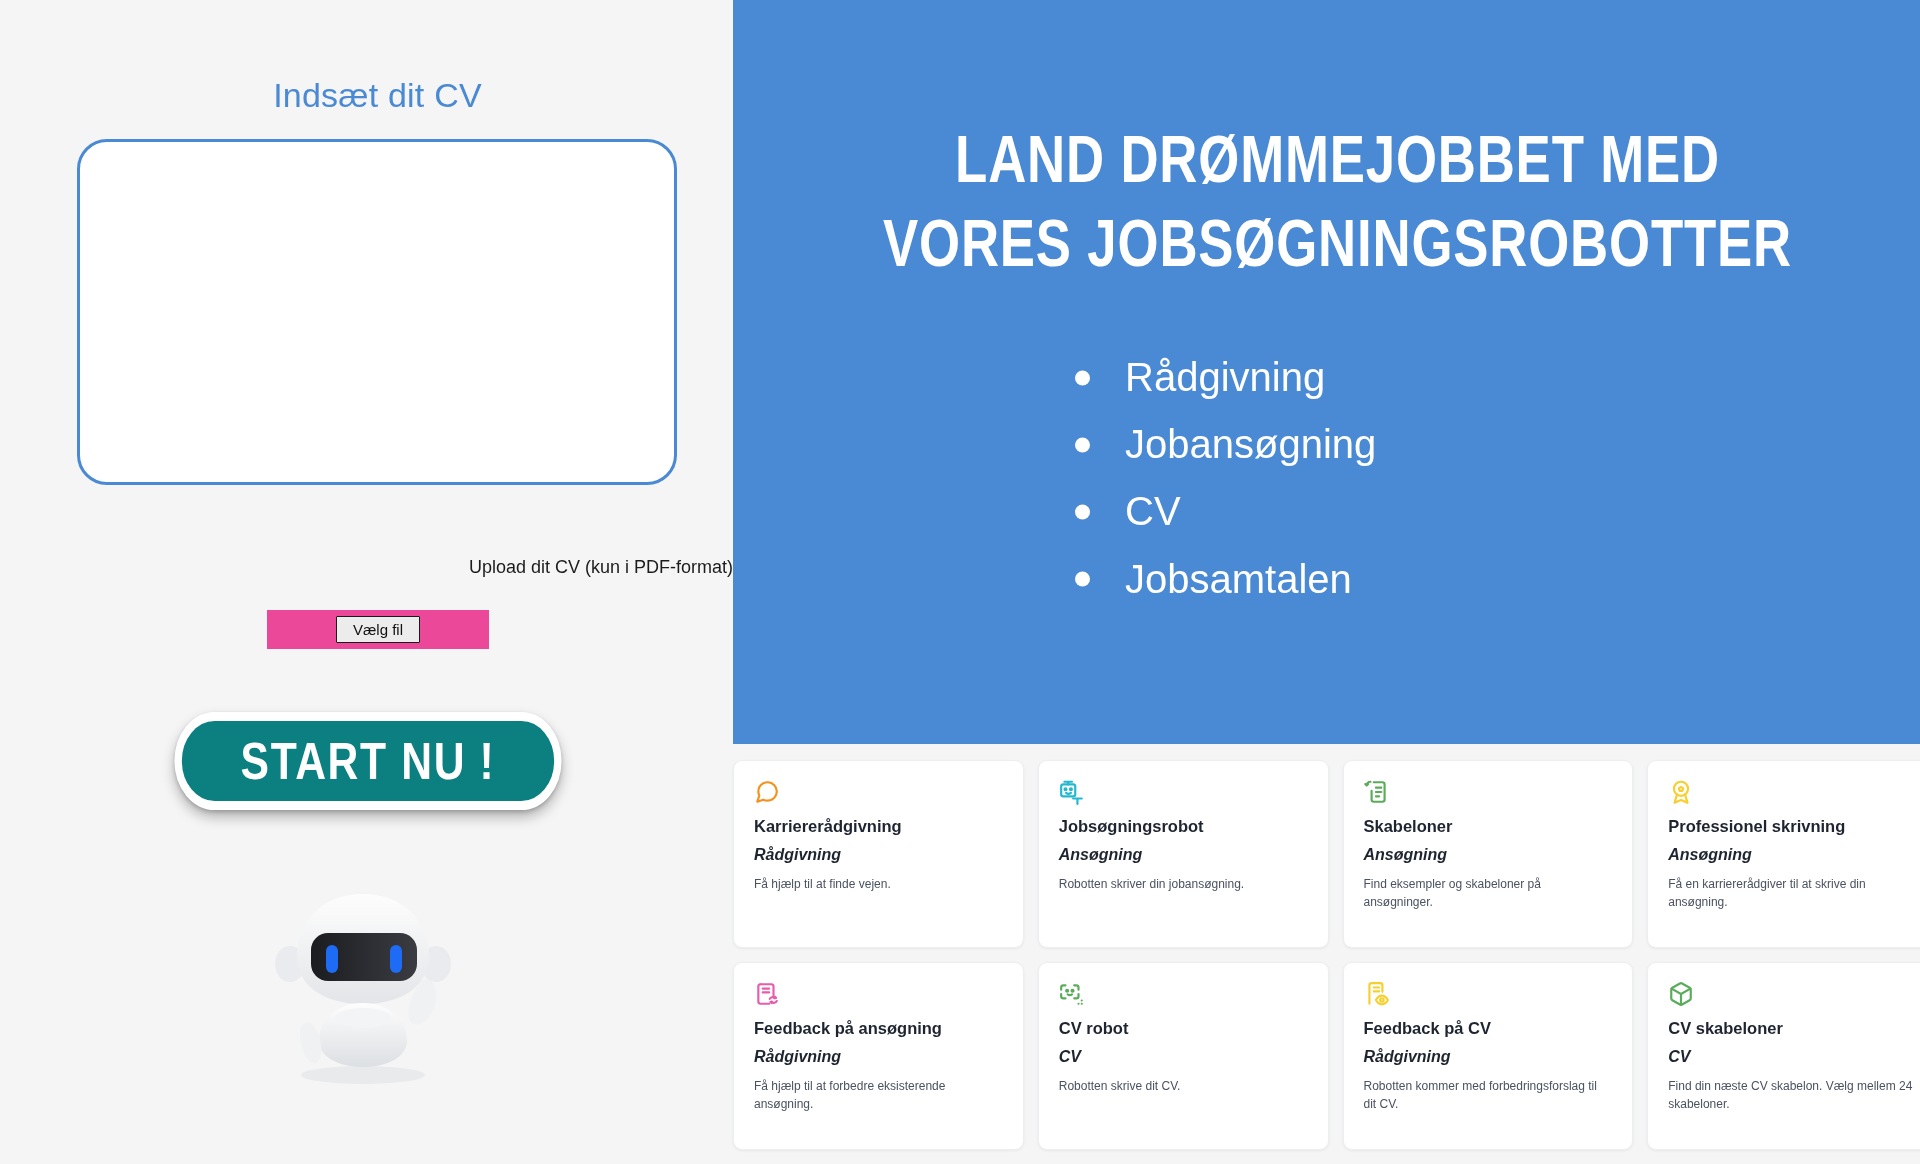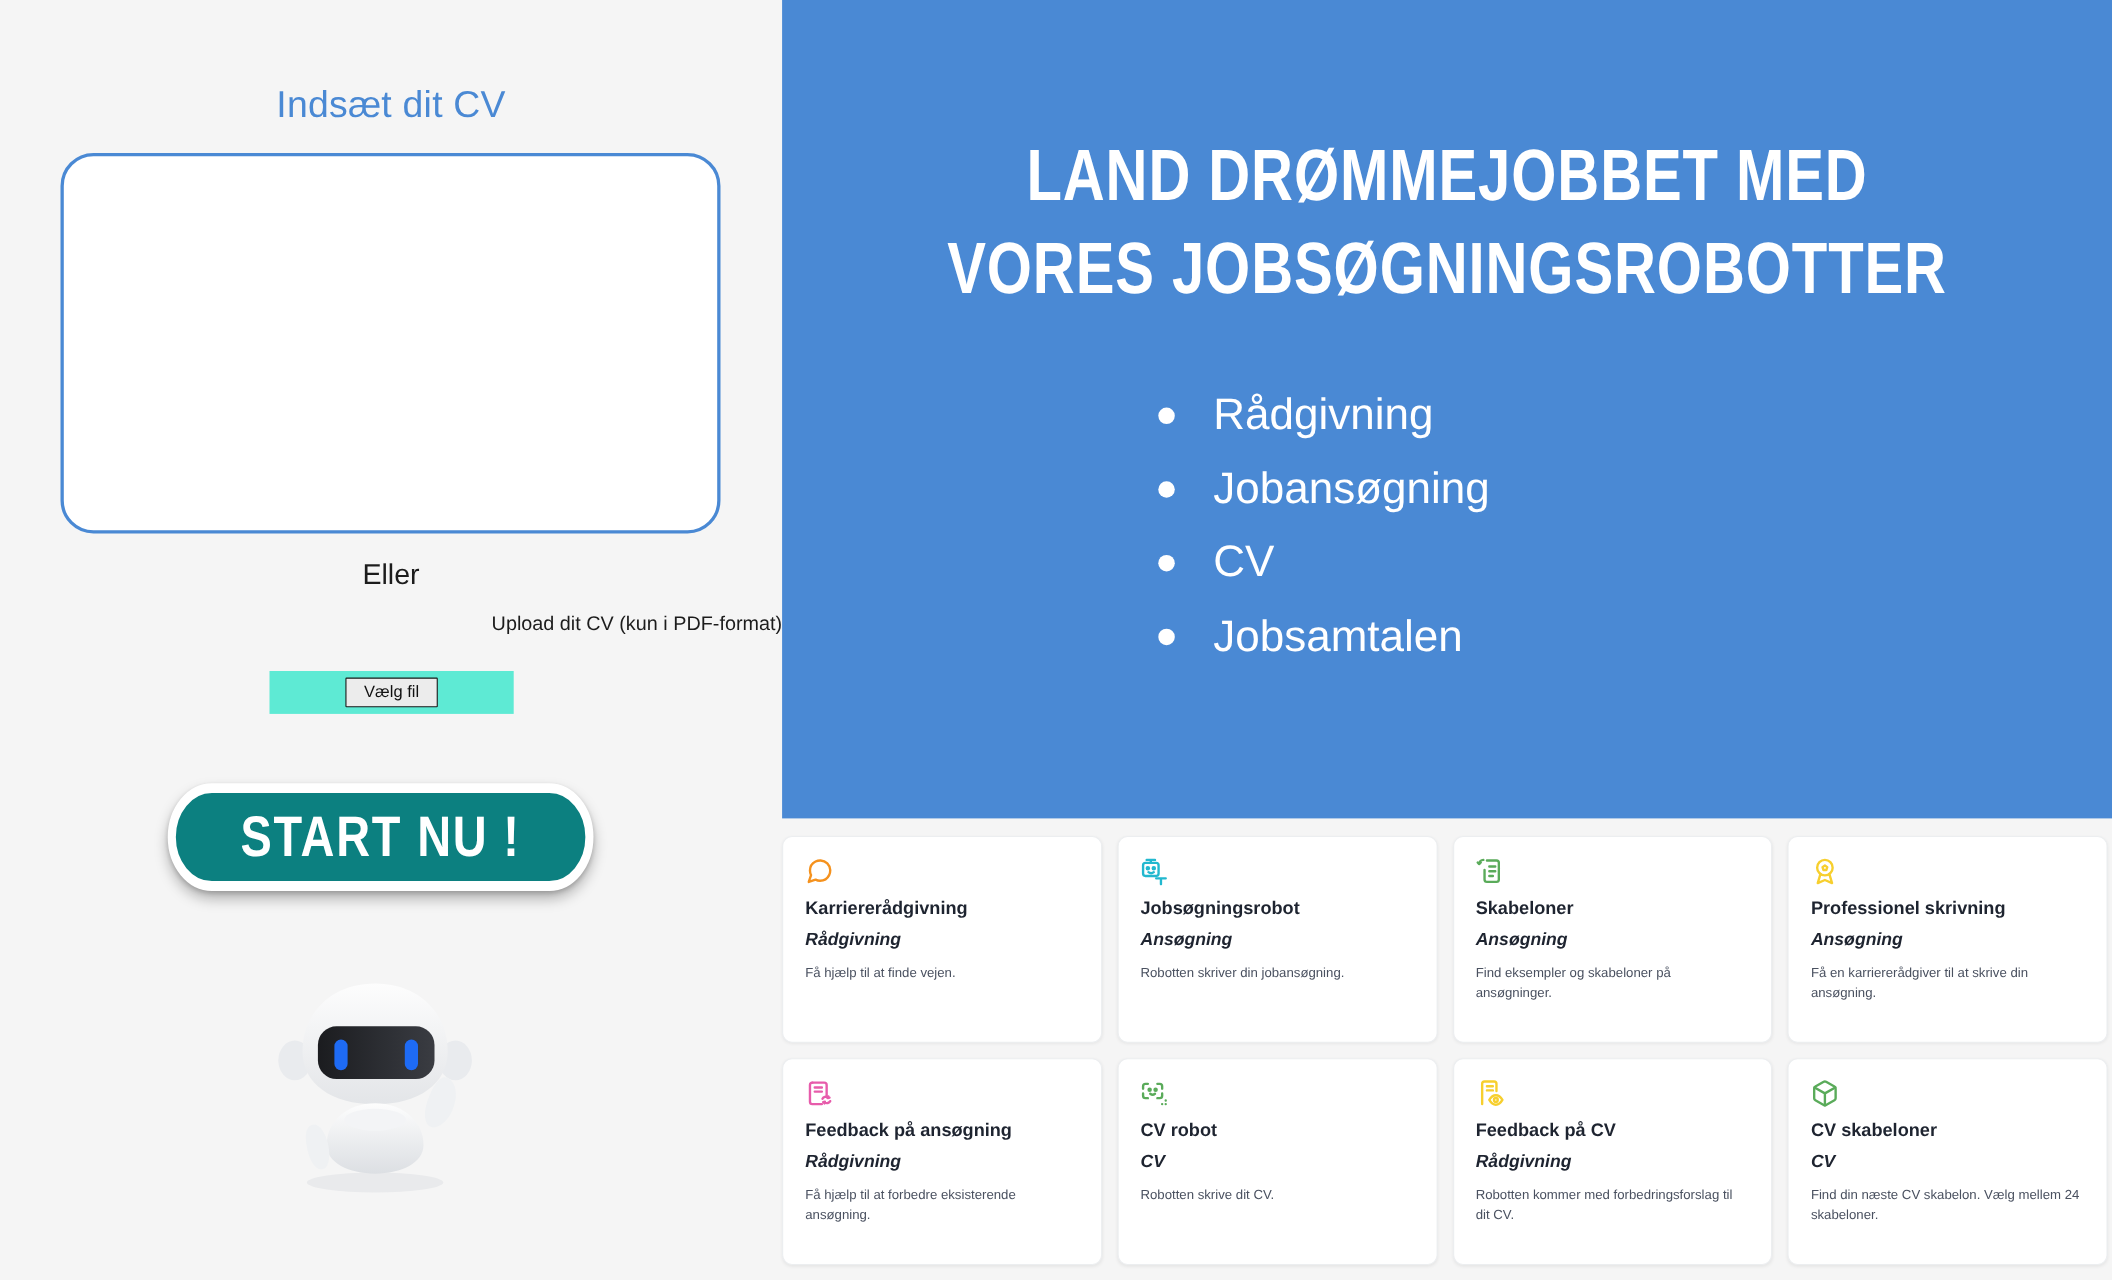--- a/index.html
+++ b/index.html
@@ -2,21 +2,21 @@
 <html><head>
 <meta charset="utf-8">
 <style>
   * { box-sizing: border-box; margin: 0; padding: 0; }
   html, body {
     width: 1920px; height: 1164px;
     background: #f5f5f5;
     font-family: "Liberation Sans", sans-serif;
     overflow: hidden;
   }
-  .page { position: relative; width: 1764px; height: 1164px; display: flex; }
+  .page { position: relative; width: 1764px; height: 1164px; display: flex; margin-left: 22px; }
 
   
   .left-col {
     width: 711px; height: 1164px;
     background: #f5f5f5;
     position: relative;
     flex: 0 0 711px;
   }
   .cv-title {
     position: absolute; left: 0; top: 76px; width: 711px;
@@ -48,21 +48,21 @@
   }
   .upload-label {
     position: absolute; left: 0; top: 557px; width: 711px;
     text-align: right;
     font-size: 18px;
     color: #1c1c1c;
   }
   .file-wrap {
     position: absolute; left: 245px; top: 610px;
     width: 222px; height: 39px;
-    background: #5eead4;
+    background: #ec4899;
     display: flex; align-items: center; justify-content: center;
   }
   .file-btn {
     background: #ececec;
     border: 1.5px solid #1a1a1a;
     border-radius: 1px;
     font-family: "Liberation Sans", sans-serif;
     font-size: 15px;
     color: #111;
     padding: 4px 16px;
@@ -164,21 +164,20 @@
 <body>
 
 <div class="page">
 
   <div class="left-col">
 
     <div class="cv-title">Indsæt dit CV</div>
 
     <textarea class="cv-textarea" placeholder="" style=""></textarea>
 
-    <div class="eller">Eller</div>
 
     <div class="upload-label">Upload dit CV (kun i PDF-format)</div>
 
     <div class="file-wrap">
       <button class="file-btn">Vælg fil</button>
     </div>
 
     <button class="start-btn">START NU !</button>
 
     <div class="robot-wrap">

